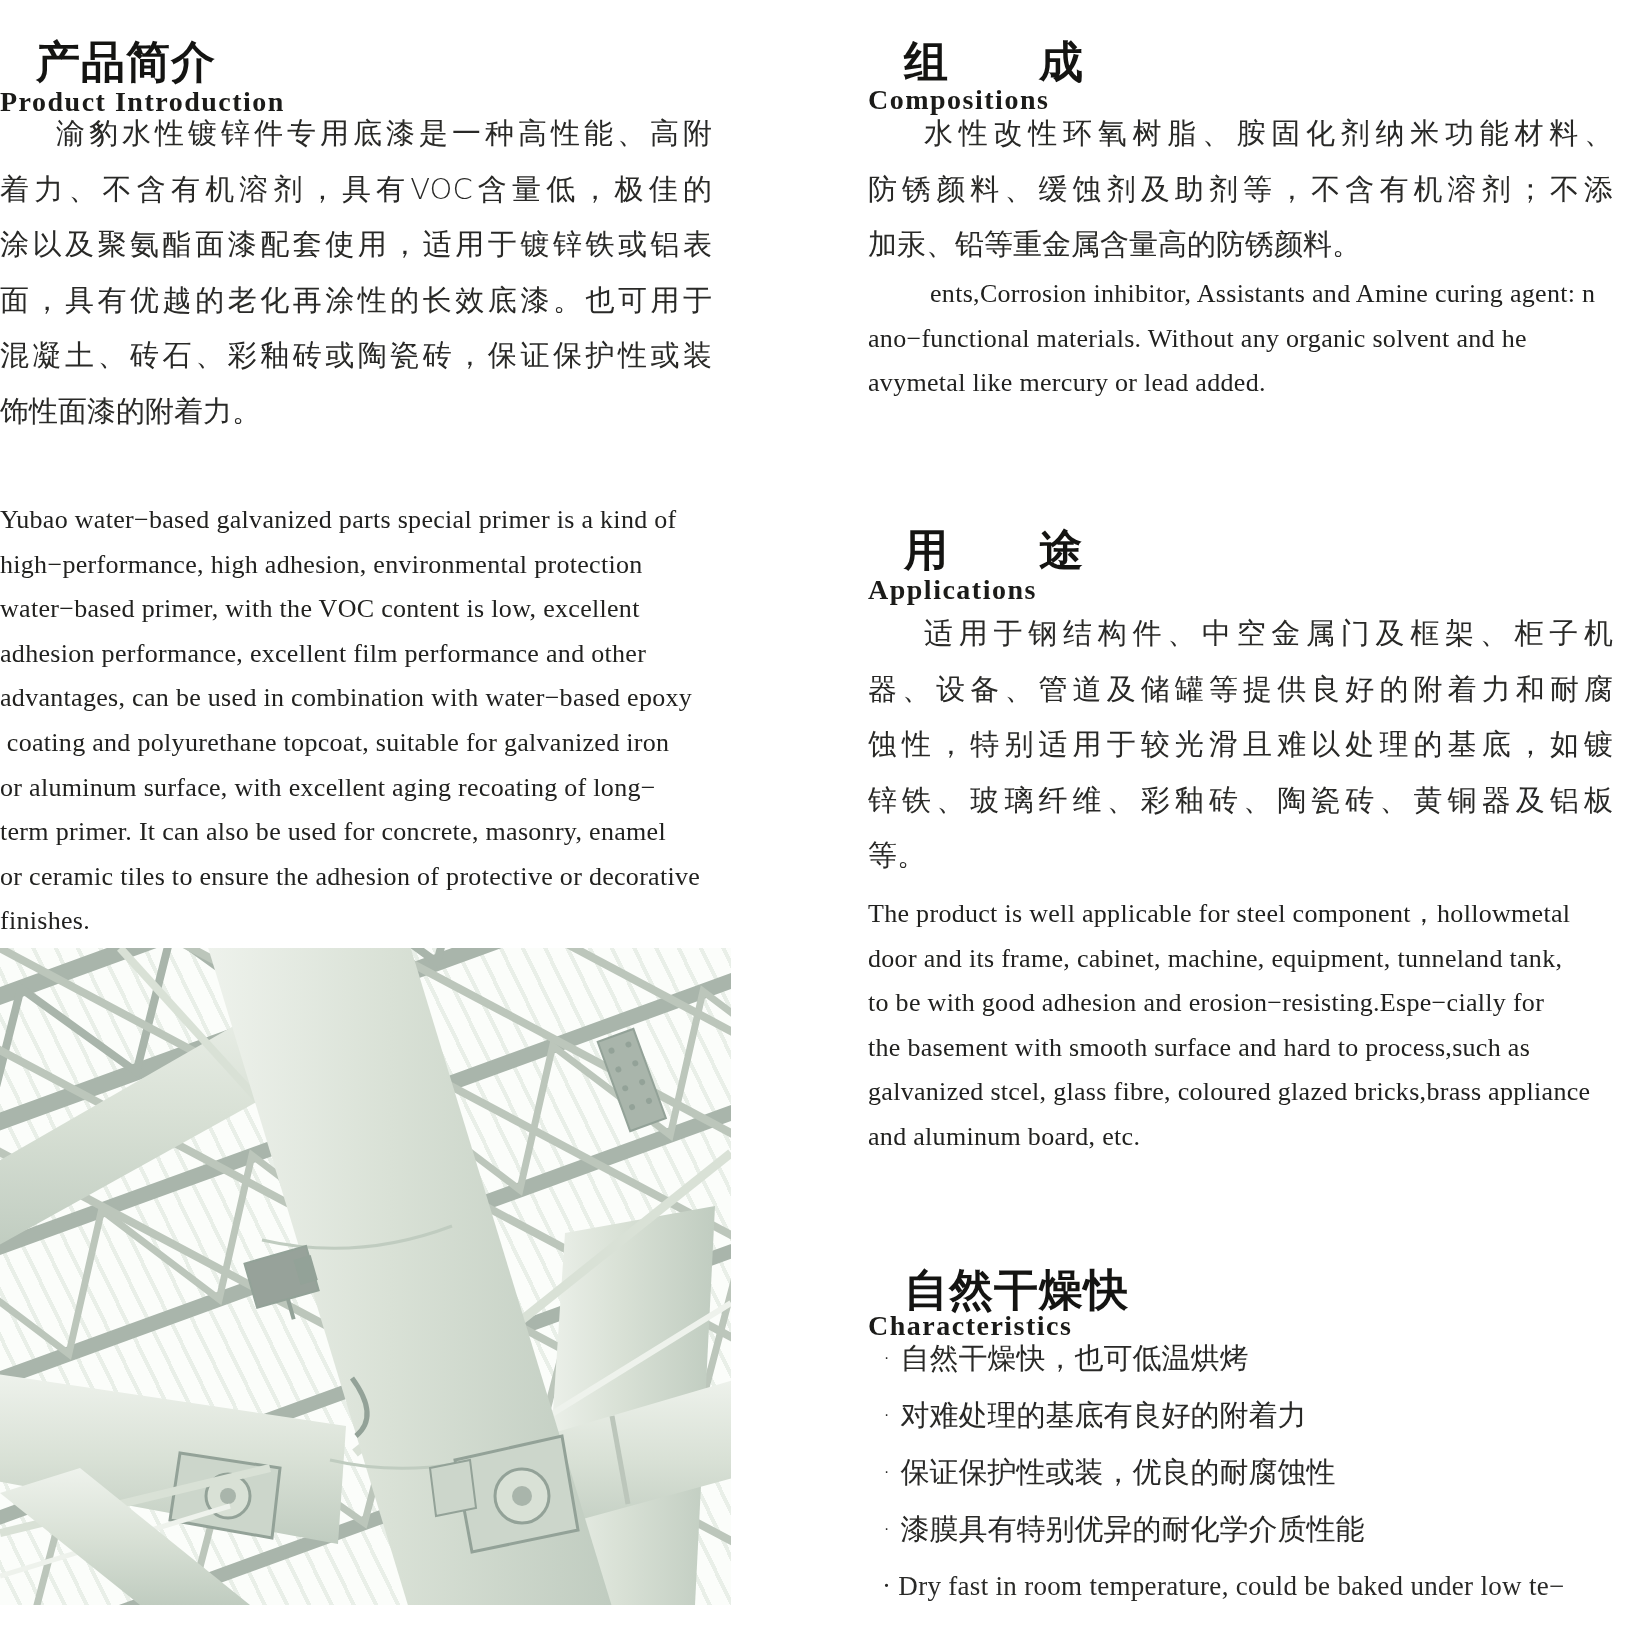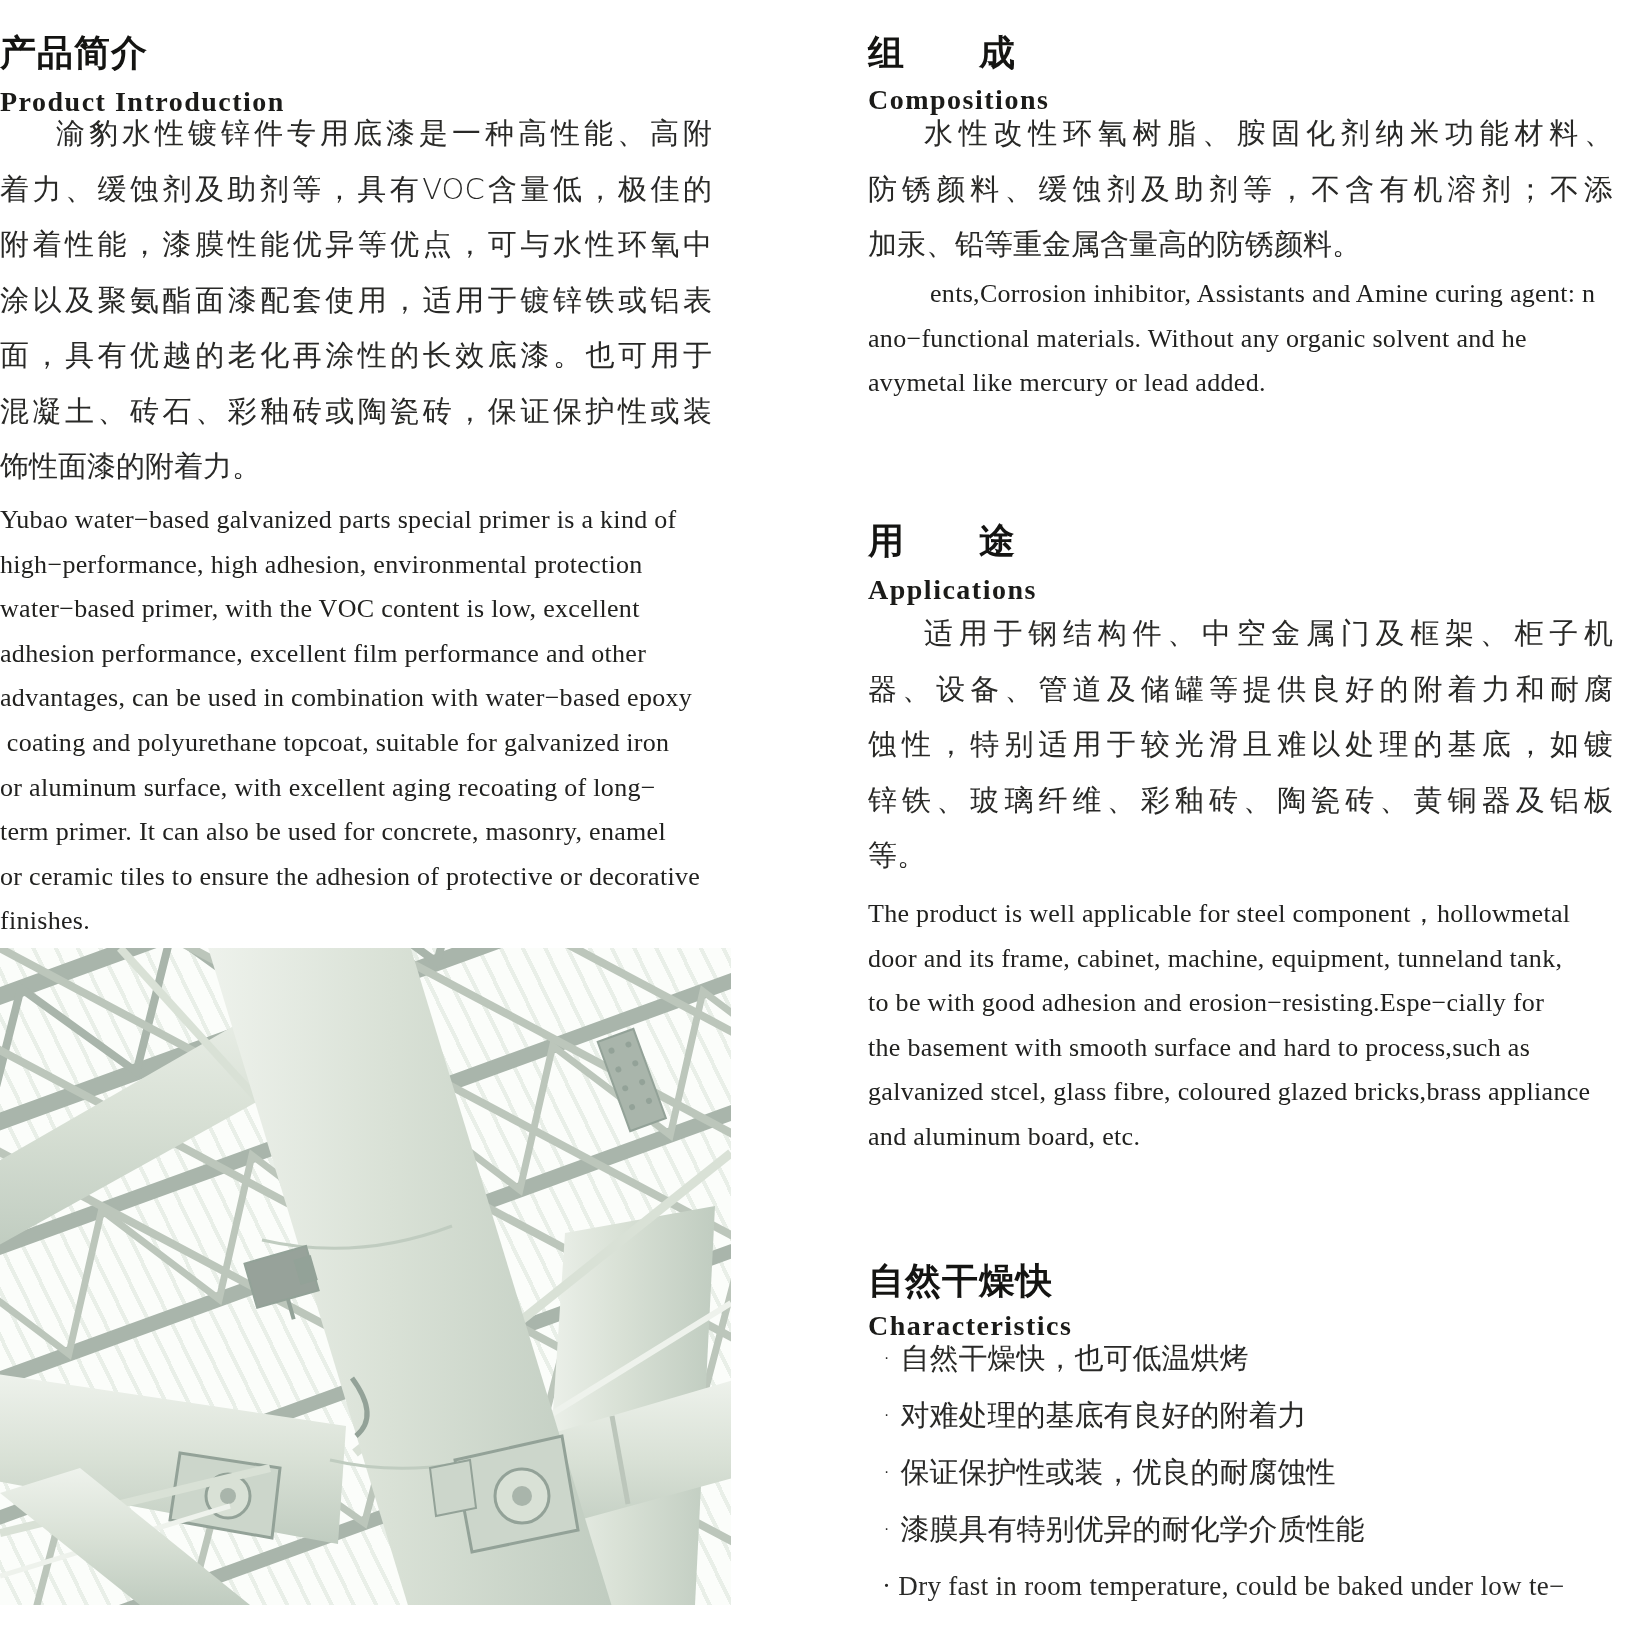--- a/index.html
+++ b/index.html
@@ -9,25 +9,26 @@
     position:relative;
     overflow:hidden;
     font-family:"Liberation Serif", serif;
     color:#1d1d1b;
   }
   .abs{position:absolute;}
   
   .h-cn{
     font-family:"DejaVu Sans", sans-serif;
     font-weight:700;
-    font-size:36px;
+    font-size:44px;
     line-height:1.15;
     letter-spacing:1px;
     color:#141412;
     white-space:pre;
+    padding-left:36px;
   }
   .h-en{
     font-family:"Liberation Serif", serif;
     font-size:28px;
     line-height:1.2;
     letter-spacing:1.5px;
     color:#1b1b19;
   }
   
   .cjk .line{
@@ -83,22 +84,21 @@
 <body>
 
 <main>
 
   <section>
     <h1 class="abs h-cn" style="left:0;top:8;  left:0px;top:8px;">产品简介</h1>
     <h2 class="abs h-en" style="left:0px;top:62px;">Product Introduction</h2>
 
     <div class="abs cjk indent" style="left:0px;top:106px;width:712px;">
         <div class="line">渝豹水性镀锌件专用底漆是一种高性能、高附</div>
-        <div class="line">着力、缓蚀剂及助剂等，具有VOC含量低，极佳的</div>
-        <div class="line">附着性能，漆膜性能优异等优点，可与水性环氧中</div>
+        <div class="line">着力、不含有机溶剂，具有VOC含量低，极佳的</div>
         <div class="line">涂以及聚氨酯面漆配套使用，适用于镀锌铁或铝表</div>
         <div class="line">面，具有优越的老化再涂性的长效底漆。也可用于</div>
         <div class="line">混凝土、砖石、彩釉砖或陶瓷砖，保证保护性或装</div>
         <div class="line">饰性面漆的附着力。</div>
       </div>
 
     <div class="abs en" style="left:0px;top:498px;width:712px;">
         <div class="line">Yubao water−based galvanized parts special primer is a kind of</div>
         <div class="line">high−performance, high adhesion, environmental protection</div>
         <div class="line">water−based primer, with the VOC content is low, excellent</div>

